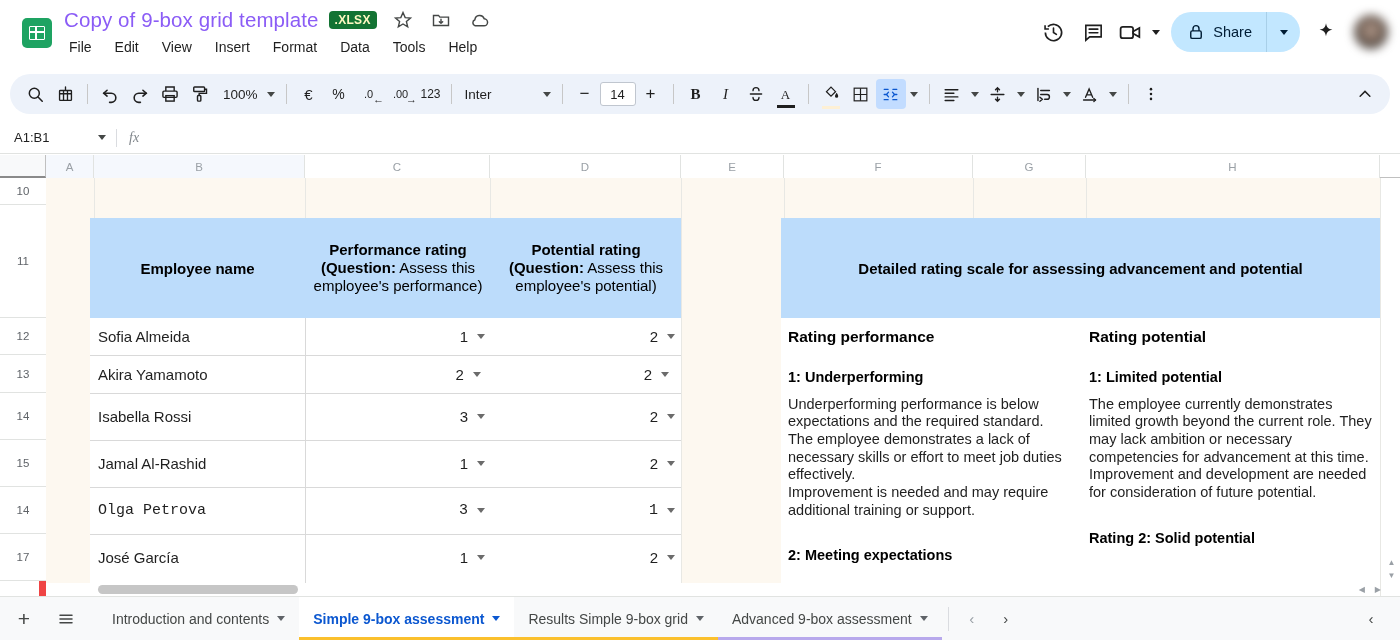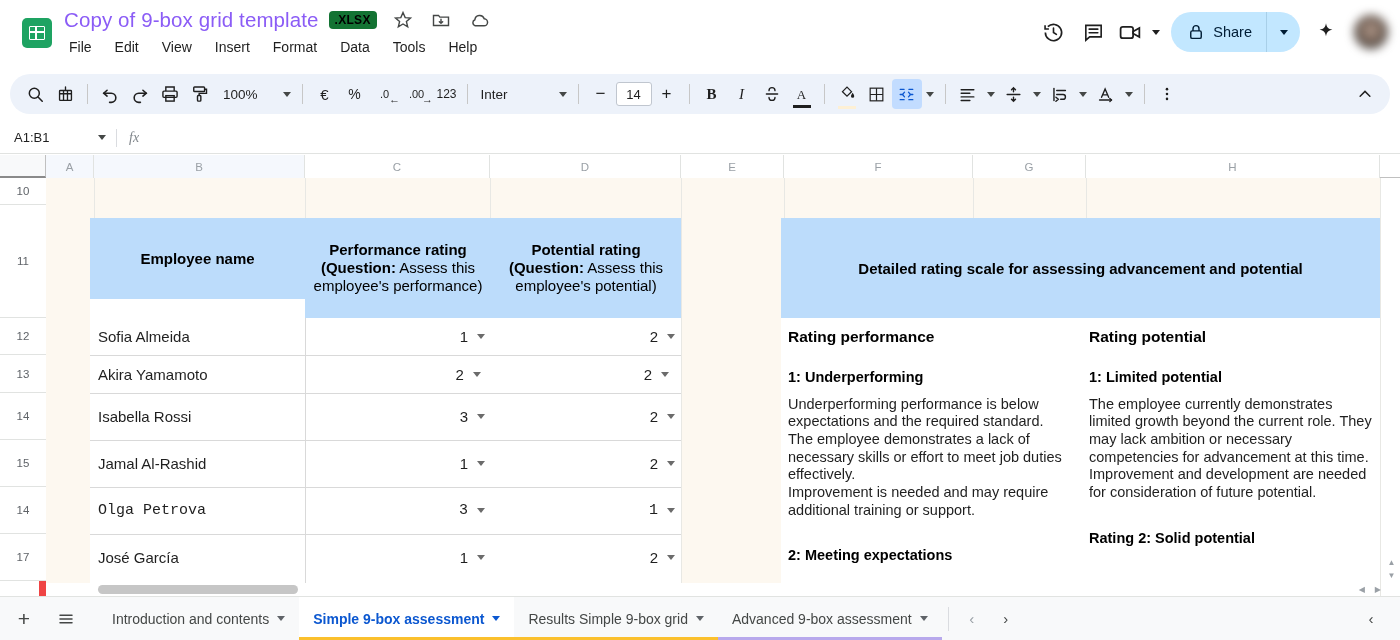--- a/index.html
+++ b/index.html
@@ -37,21 +37,21 @@
 
   .title-row {
     position: absolute; left: 64px; top: 8px;
     display: flex; align-items: center; gap: 10px;
   }
   .doc-title {
     font-size: 20.5px; color: #8b5cf6; letter-spacing: 0.1px;
     font-family: "Liberation Sans", sans-serif;
   }
   .xlsx-badge {
-    background: #137333; color: #000000;
+    background: #137333; color: #fef9c3;
     font-size: 12px; font-weight: bold; letter-spacing: 0.3px;
     padding: 2px 6px; border-radius: 4px;
   }
   .tb-ic { color: #444746; cursor: pointer; display:inline-flex; align-items:center; }
 
   .menu-row {
     position: absolute; left: 66px; top: 38px;
     display: flex; gap: 17px;
   }
   .menu-item {
@@ -95,21 +95,21 @@
     background: #edf2fa; border-radius: 20px;
     display: flex; align-items: center; padding: 0 10px;
   }
   .tbtn {
     width: 30px; height: 30px; border-radius: 50%;
     display: flex; align-items: center; justify-content: center;
     cursor: pointer; color: #1f1f1f; flex: none;
   }
   .tsep { width: 1px; height: 20px; background: #c7c7c7; margin: 0 7px; flex:none; }
   .zoom-box {
-    display: flex; align-items: center; gap: 18px; cursor: pointer;
+    display: flex; align-items: center; gap: 2px; cursor: pointer;
     padding: 3px 4px 3px 8px; border-radius: 4px; color:#1f1f1f;text-align:right;
   }
   .zoom-txt { font-size: 13.5px; }
   .fmt-123 { font-size: 12px; color: #1f1f1f; }
   .font-box {
     display: flex; align-items: center; justify-content: space-between;
     width: 96px; padding: 0 4px 0 6px; cursor: pointer; border-radius: 4px;
   }
   .font-name { font-size: 13.5px; color: #1f1f1f; }
   .size-field {
@@ -563,21 +563,21 @@
   <div class="gridline-v" style="left:490px;"></div>
   <div class="gridline-v" style="left:681px;"></div>
   <div class="gridline-v" style="left:784px;"></div>
   <div class="gridline-v" style="left:973px;"></div>
   <div class="gridline-v" style="left:1086px;"></div>
   <div class="gridline-v" style="left:1380px;"></div>
 
   <div class="tbl-block" style="left:90px; top:40px; width:591px; height:375px;">
 
     <div style="position:absolute;left:0;top:0;width:591px;height:100px;display:flex;">
-      <div class="hdr-blue" style="width:215px;height:81px;">
+      <div class="hdr-blue" style="width:215px;height:100px;">
         <b>Employee name</b>
       </div>
       <div class="hdr-blue" style="width:186px;height:100px;flex-direction:column;line-height:1.18;">
         <div><b>Performance rating</b></div>
         <div><b>(Question:</b><span> Assess this employee's performance)</span></div>
       </div>
       <div class="hdr-blue" style="width:190px;height:100px;flex-direction:column;line-height:1.18;">
         <div><b>Potential rating</b></div>
         <div><b>(Question:</b><span> Assess this employee's potential)</span></div>
       </div>

